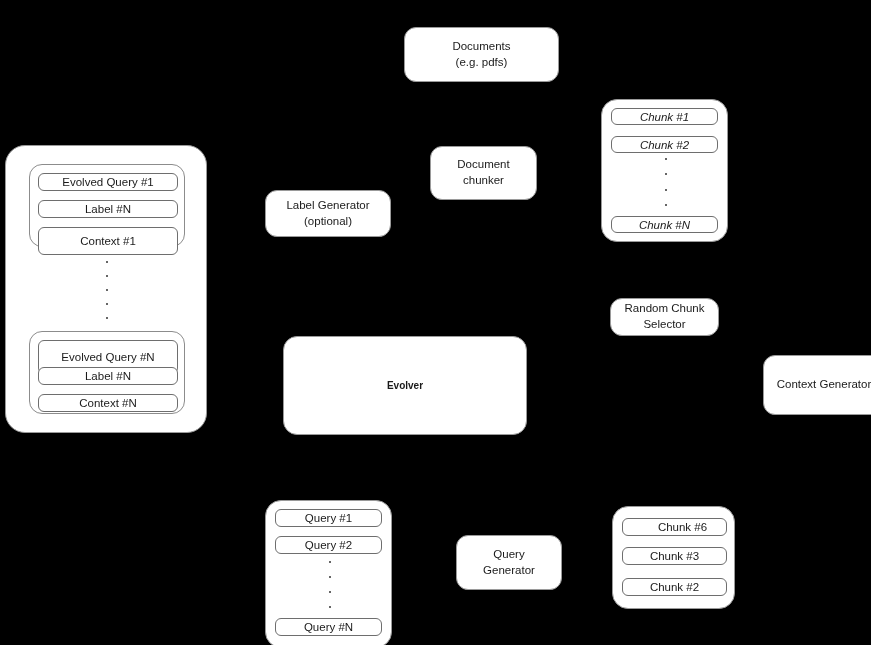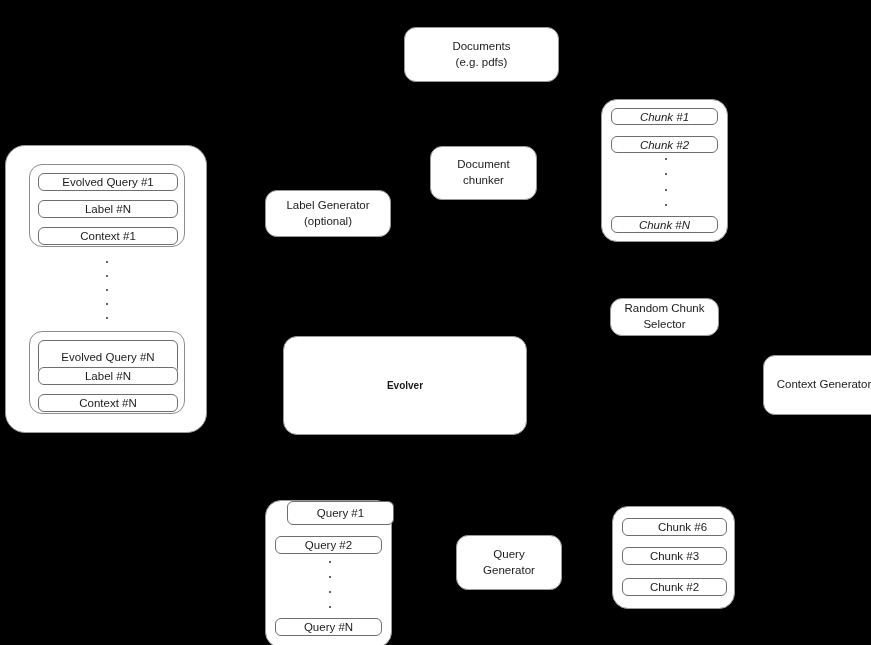--- a/index.html
+++ b/index.html
@@ -139,40 +139,40 @@
 
   <div class="node emph" style="left:283px; top:336px; width:244px; height:99px;">
     <span class="lbl">Evolver</span>
   </div>
 
   <div class="panel panel-outer" style="left:5px; top:145px; width:202px; height:288px;">
 
     <div class="group" style="left:23px; top:18px; width:156px; height:83px;">
       <div class="item" style="left:8px; top:8px; width:140px; height:18px;">Evolved Query #1</div>
       <div class="item" style="left:8px; top:35px; width:140px; height:18px;">Label #N</div>
-      <div class="item" style="left:8px; top:62px; width:140px; height:18px;">Context #1</div>
+      <div class="item" style="left:8px; top:62px; width:140px; height:28px;">Context #1</div>
     </div>
 
     <div class="dots" style="left:0px; top:115px; width:202px; height:58px; justify-content:space-between;">
       <span class="dot"></span>
       <span class="dot"></span>
       <span class="dot"></span>
       <span class="dot"></span>
       <span class="dot"></span>
     </div>
 
     <div class="group" style="left:23px; top:185px; width:156px; height:83px;">
       <div class="item" style="left:8px; top:8px; width:140px; height:34px;">Evolved Query #N</div>
       <div class="item" style="left:8px; top:35px; width:140px; height:18px;">Label #N</div>
       <div class="item" style="left:8px; top:62px; width:140px; height:18px;">Context #N</div>
     </div>
   </div>
 
   <div class="panel" style="left:265px; top:500px; width:127px; height:148px;">
-    <div class="item" style="left:9px; top:0; width:107px; height:24px;margin-left:12px;">Query #1</div>
+    <div class="item" style="left:9px; top:8px; width:107px; height:18px;">Query #1</div>
     <div class="item" style="left:9px; top:35px; width:107px; height:18px;">Query #2</div>
 
     <div class="dots" style="left:0px; top:60px; width:127px; height:47px; justify-content:space-between;">
       <span class="dot"></span>
       <span class="dot"></span>
       <span class="dot"></span>
       <span class="dot"></span>
     </div>
 
     <div class="item" style="left:9px; top:117px; width:107px; height:18px;">Query #N</div>

